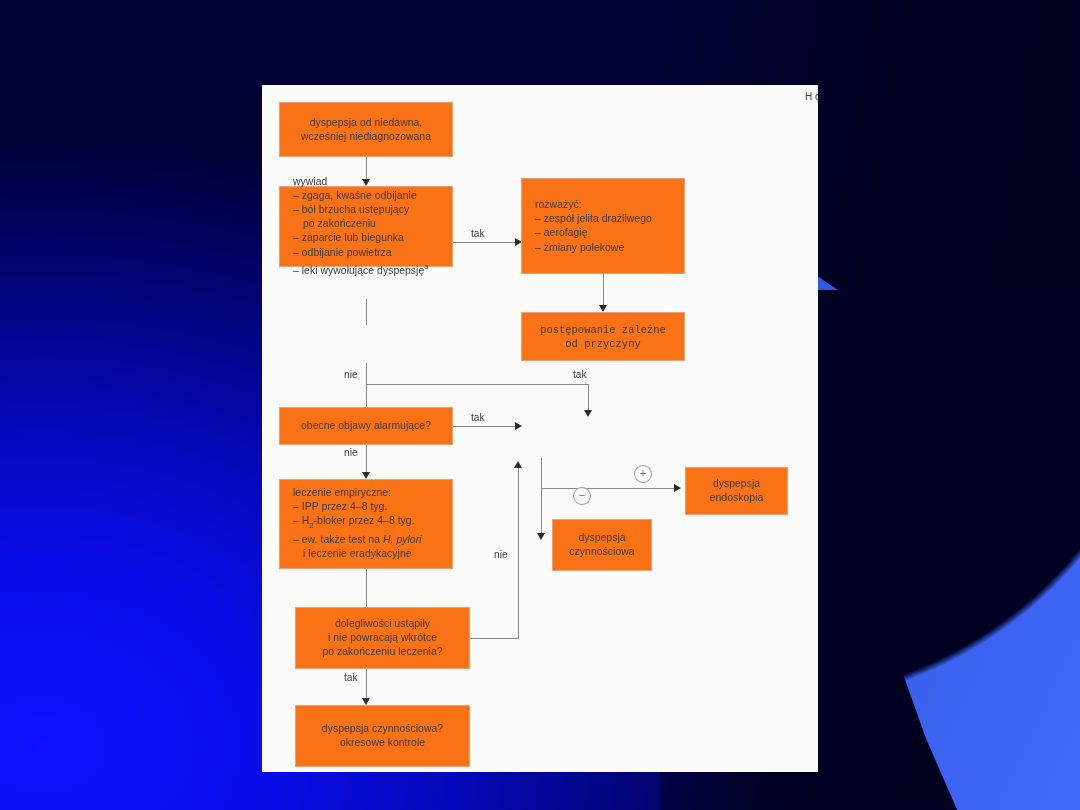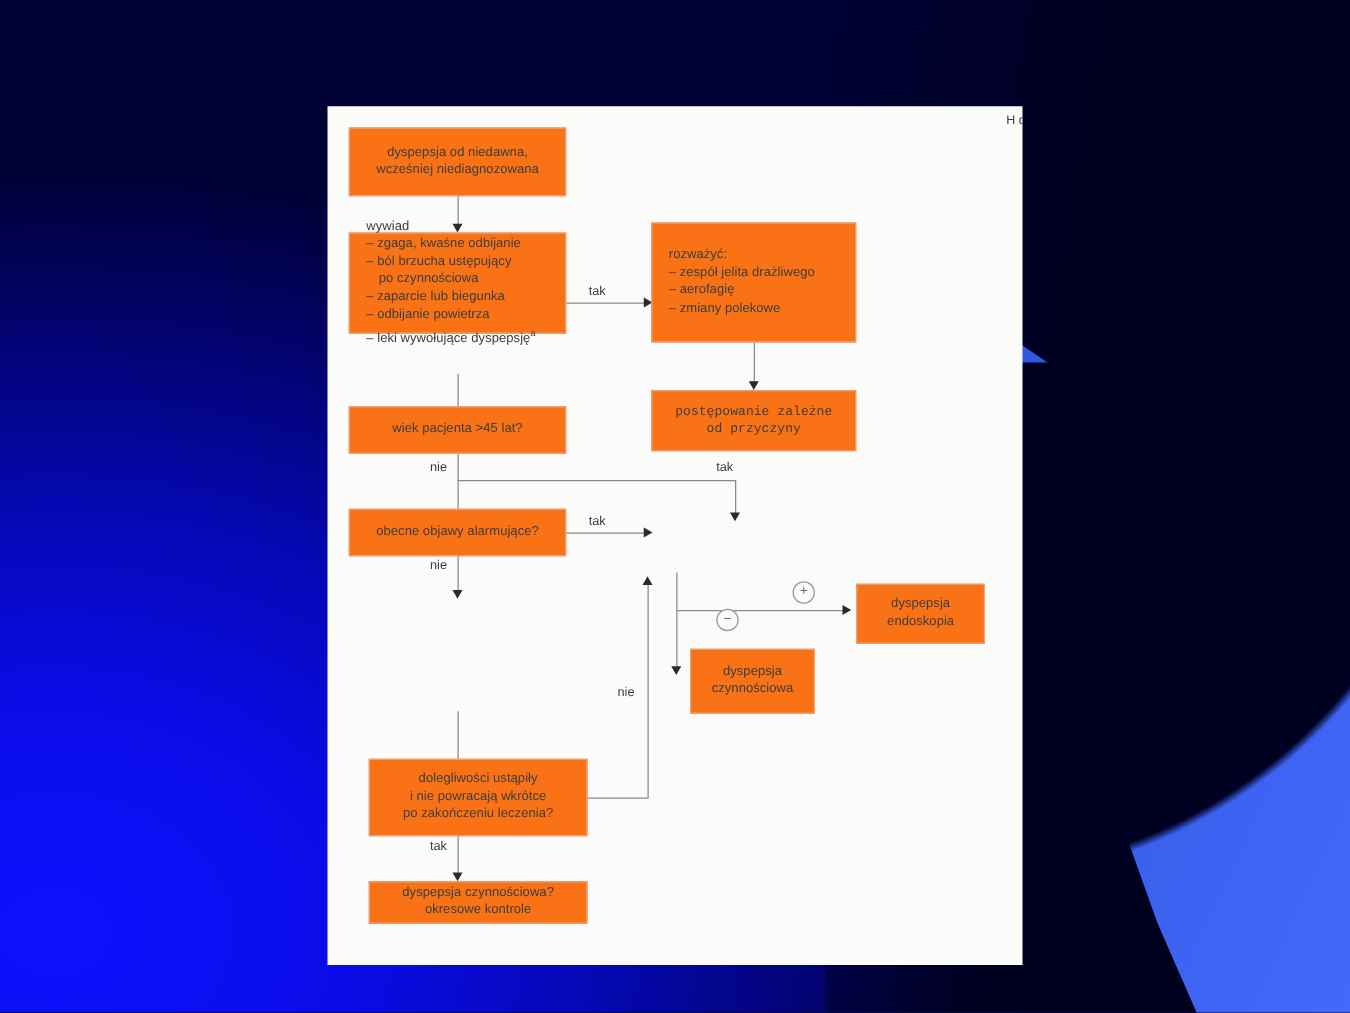--- a/index.html
+++ b/index.html
@@ -199,21 +199,21 @@
       </div>
 
       <div class="vline" style="left:104px; top:72px; height:24px;"></div>
       <div class="arrow-d" style="left:99.5px; top:94px;"></div>
 
       <div class="box left" style="left:17px; top:101px; width:174px; height:81px;">
         <div class="inner">
           <div>wywiad</div>
           <div class="li">– zgaga, kwaśne odbijanie</div>
           <div class="li">– ból brzucha ustępujący</div>
-          <div class="li cont">po czynnościowa</div>
+          <div class="li cont">po zakończeniu</div>
           <div class="li">– zaparcie lub biegunka</div>
           <div class="li">– odbijanie powietrza</div>
           <div class="li"><span>– leki wywołujące dyspepsję</span><sup>a</sup></div>
         </div>
       </div>
 
       <div class="hline" style="left:191px; top:157px; width:65px;"></div>
       <div class="arrow-r" style="left:253px; top:153px;"></div>
       <div class="edge-label" style="left:209px; top:143px;">tak</div>
 
@@ -231,25 +231,20 @@
 
       <div class="box center" style="left:259px; top:227px; width:164px; height:49px;font-family:Liberation Mono, monospace;">
         <div class="inner">
           <span>postępowanie zależne</span><br>
           <span>od przyczyny</span>
         </div>
       </div>
 
       <div class="vline" style="left:104px; top:214px; height:26px;"></div>
 
-      <div class="box center" style="left:17px; top:240px; width:174px; height:38px;">
-        <div class="inner">
-          <span>wiek pacjenta  &gt;45 lat?</span>
-        </div>
-      </div>
 
       <div class="vline" style="left:104px; top:278px; height:44px;"></div>
       <div class="hline" style="left:104px; top:299px; width:222px;"></div>
       <div class="vline" style="left:326px; top:299px; height:29px;"></div>
       <div class="arrow-d" style="left:321.5px; top:325px;"></div>
       <div class="edge-label" style="left:311px; top:284px;">tak</div>
       <div class="edge-label" style="left:82px; top:284px;">nie</div>
 
       <div class="box center" style="left:17px; top:322px; width:174px; height:38px;">
         <div class="inner">
@@ -259,20 +254,29 @@
 
       <div class="hline" style="left:191px; top:341px; width:65px;"></div>
       <div class="arrow-r" style="left:253px; top:337px;"></div>
       <div class="edge-label" style="left:209px; top:327px;">tak</div>
 
 
       <div class="vline" style="left:104px; top:360px; height:30px;"></div>
       <div class="arrow-d" style="left:99.5px; top:387px;"></div>
       <div class="edge-label" style="left:82px; top:362px;">nie</div>
 
+      <div class="box left" style="left:17px; top:394px; width:174px; height:90px;">
+        <div class="inner">
+          <div>leczenie empiryczne:</div>
+          <div class="li">– IPP przez 4–8 tyg.</div>
+          <div class="li">– H<sub>2</sub>-bloker przez 4–8 tyg.</div>
+          <div class="li">– ew. także test na <span class="it">H. pylori</span></div>
+          <div class="li cont">i leczenie eradykacyjne</div>
+        </div>
+      </div>
 
       <div class="vline" style="left:279px; top:373px; height:78px;"></div>
       <div class="arrow-d" style="left:274.5px; top:448px;"></div>
       <div class="hline" style="left:279px; top:403px; width:136px;"></div>
       <div class="arrow-r" style="left:412px; top:399px;"></div>
 
       <div class="sign" style="left:372px; top:380px;">+</div>
       <div class="sign" style="left:311px; top:402px;">−</div>
 
       <div class="box center" style="left:423px; top:382px; width:103px; height:48px;">
@@ -301,21 +305,21 @@
 
       <div class="hline" style="left:208px; top:553px; width:48px;"></div>
       <div class="vline" style="left:256px; top:383px; height:171px;"></div>
       <div class="arrow-u" style="left:251.5px; top:376px;"></div>
       <div class="edge-label" style="left:232px; top:464px;">nie</div>
 
       <div class="vline" style="left:104px; top:584px; height:32px;"></div>
       <div class="arrow-d" style="left:99.5px; top:613px;"></div>
       <div class="edge-label" style="left:82px; top:587px;">tak</div>
 
-      <div class="box center" style="left:33px; top:620px; width:175px; height:34px;">
+      <div class="box center" style="left:33px; top:620px; width:175px; height:62px;">
         <div class="inner">
           <span>dyspepsja czynnościowa?</span><br>
           <span>okresowe kontrole</span>
         </div>
       </div>
 
     </div>
   </div>
 </div>
 

